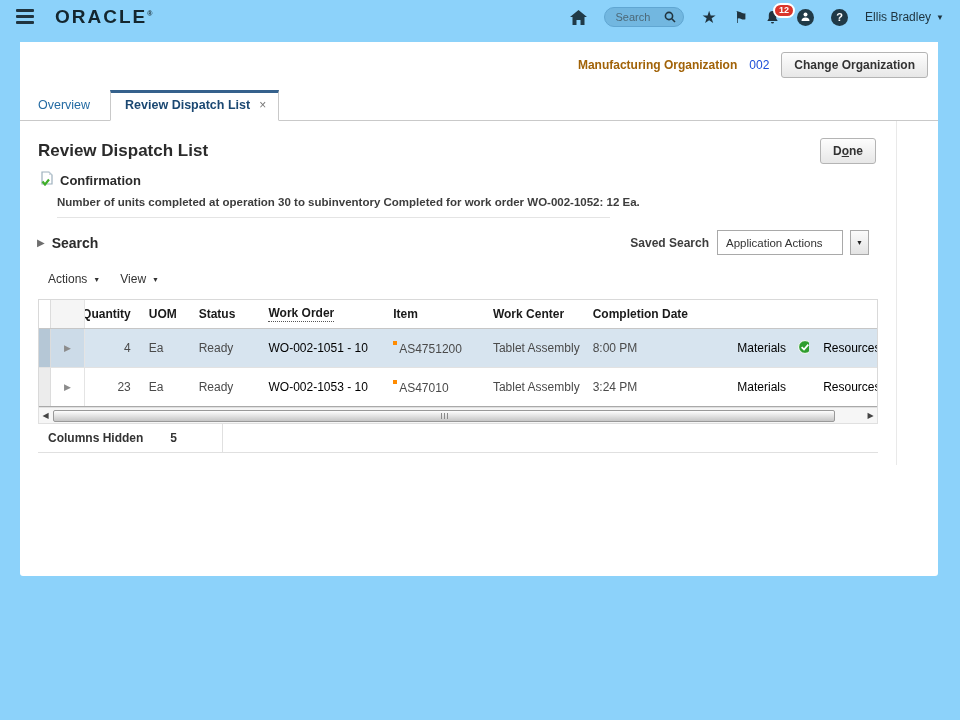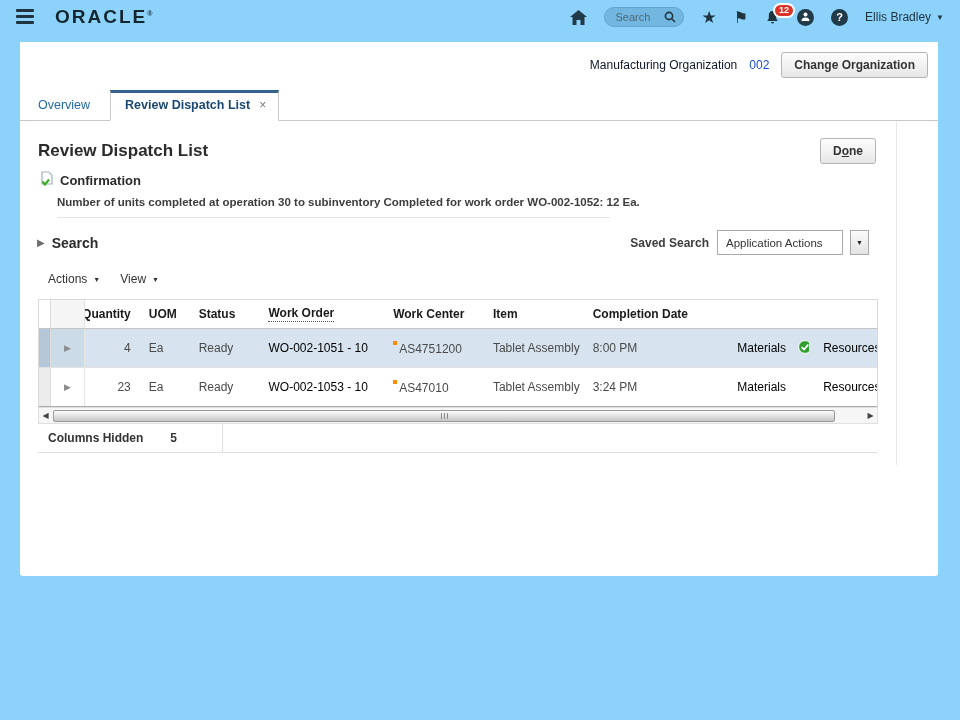--- a/index.html
+++ b/index.html
@@ -30,21 +30,21 @@
     padding:1px 4px; line-height:1;text-align:center; }
   .circ { width:17px; height:17px; border-radius:50%; background:#203a47; color:#fff;
     display:flex; align-items:center; justify-content:center; font-size:11px; font-weight:bold; }
   .user { display:flex; align-items:center; gap:5px; font-size:12px; color:#1d333e; background:none; border:none; cursor:pointer; }
   .caret { font-size:8px; color:#1d333e; }
   
   .card { position:absolute; left:20px; top:42px; width:918px; height:534px;
     background:#fff; border-radius:0 0 3px 3px; }
   .org-row { display:flex; justify-content:flex-end; align-items:center; gap:12px;
     padding:10px 10px 0 0; }
-  .org-label { font-size:12px; font-weight:normal; color:#0f172a; }
+  .org-label { font-size:12px; font-weight:bold; color:#a16207; }
   .org-code { font-size:12px; color:#1d4ed8; }
   .btn { background:linear-gradient(#fdfdfd,#e7e7e7); border:1px solid #b4b4b4;
     border-radius:3px; font-family:inherit; font-size:12px; font-weight:bold; color:#333;
     padding:5px 12px; cursor:pointer; }
   
   .tabbar { display:flex; align-items:flex-end; border-bottom:1px solid #c9c9c9;
     margin-top:13px; padding-left:6px; height:30px; }
   .tab { font-size:12.5px; color:#246ba3; padding:7px 12px 8px; cursor:pointer; }
   .tab.active { background:#fff; border:1px solid #c9c9c9; border-top:3px solid #35618c;
     border-bottom:1px solid #fff; margin-bottom:-1px; margin-left:8px;
@@ -241,22 +241,22 @@
     <div class="grid">
       <div class="trow thead">
         <div class="cell c-sel"></div>
         <div class="cell c-exp"></div>
         <div class="cell c-qty">Quantity</div>
         <div class="cell c-uom">UOM</div>
         <div class="cell c-status">Status</div>
         <div class="cell c-wo">
             <span class="dotted">Work Order</span>
           </div>
+        <div class="cell c-item">Item</div>
         <div class="cell c-wc">Work Center</div>
-        <div class="cell c-item">Item</div>
         <div class="cell c-date">Completion Date</div>
         <div class="cell c-mat"></div>
         <div class="cell c-res"></div>
       </div>
 
       <div class="trow drow selected">
         <div class="cell c-sel"></div>
         <div class="cell c-exp">
             <span class="exp-arrow">▶</span>
           </div>

